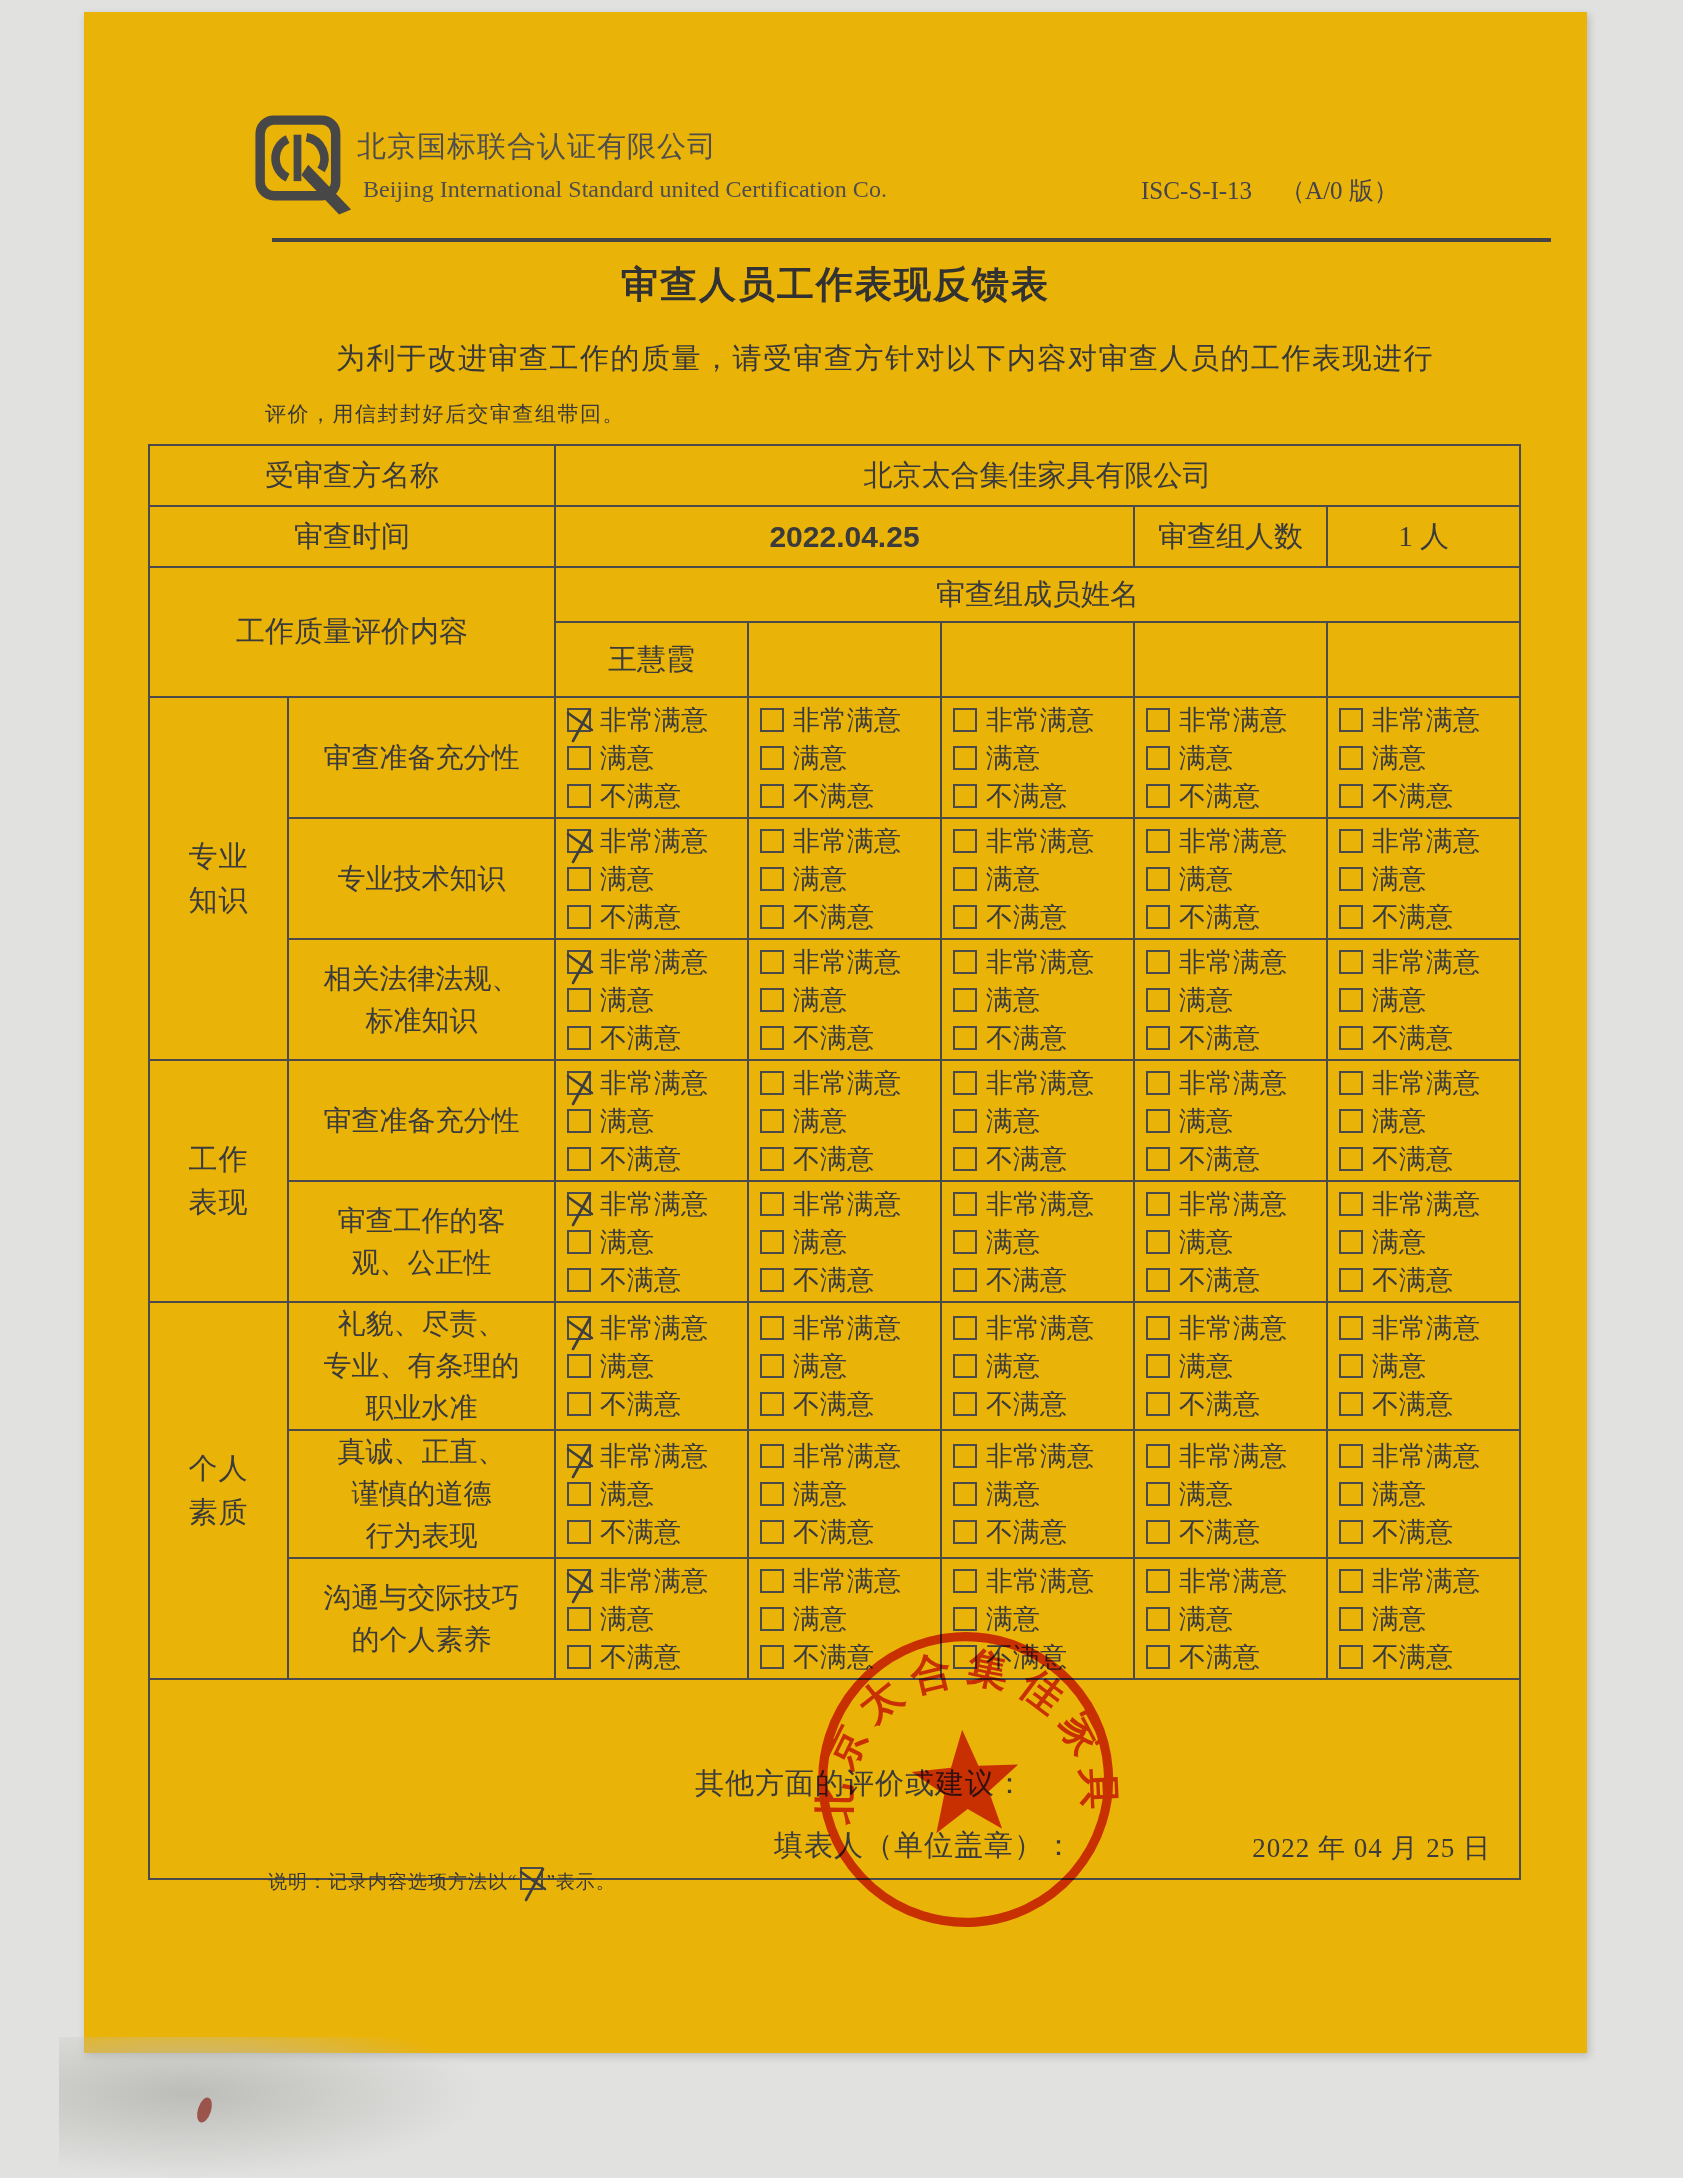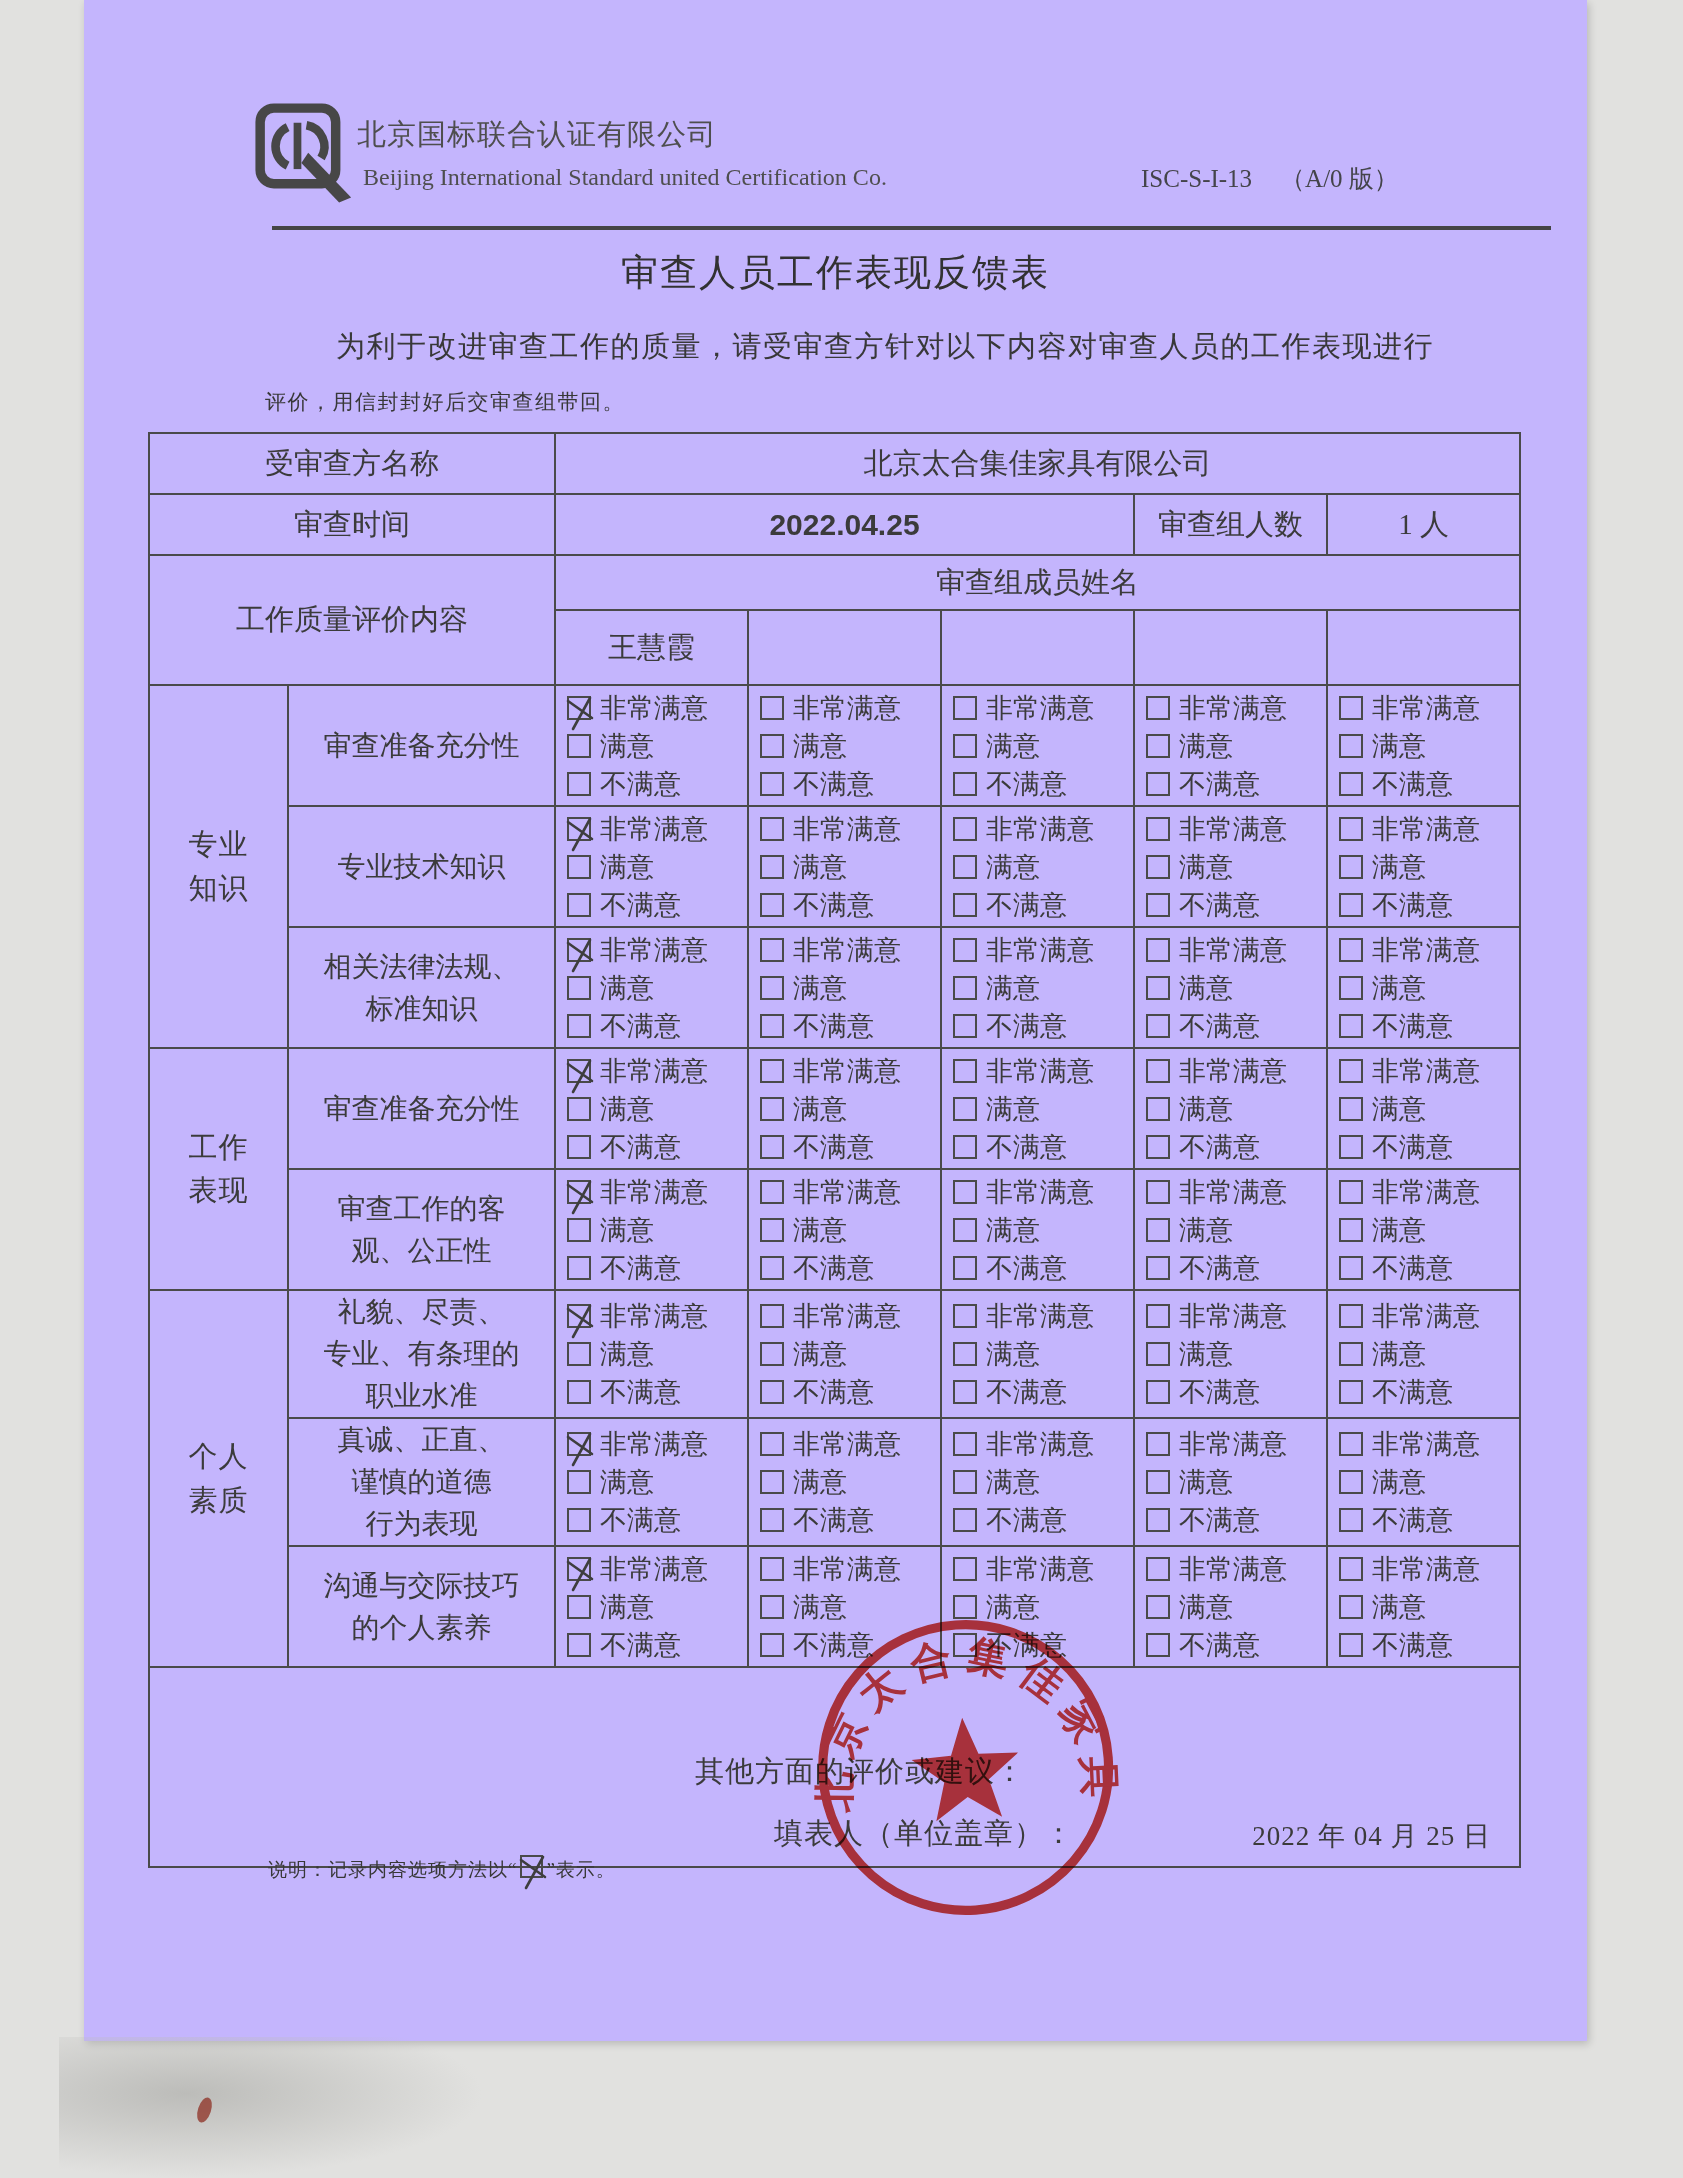--- a/index.html
+++ b/index.html
@@ -5,44 +5,44 @@
   html,body{margin:0;padding:0;}
   body{
     position:relative;
     width:1683px;height:2178px;
     background:#e1e1df;
     font-family:"Liberation Serif","DejaVu Serif",serif;
     color:#383838;
     overflow:hidden;
   }
   .page{
-    position:absolute;left:84px;top:0;
+    position:absolute;left:84px;top:12px;
     width:1503px;height:2041px;
-    background:#c4b5fd;
+    background:#eab308;
     box-shadow:2px 3px 8px rgba(0,0,0,.18);
   }
   .smudge{
     position:absolute;left:59px;top:2037px;width:426px;height:141px;
     background:radial-gradient(ellipse at 30% 40%, #bcbcb9 0%, rgba(188,188,185,0) 70%);
   }
   .red-dot{
     position:absolute;left:198px;top:2097px;width:13px;height:26px;
     background:#8d2f23;border-radius:50%;transform:rotate(18deg);opacity:.75;
   }
 
   
   .logo{position:absolute;left:171px;top:103px;width:103px;height:103px;overflow:visible;}
   .co-cn{position:absolute;left:273px;top:115px;font-size:29px;letter-spacing:1px;color:#4e4e4e;}
   .co-en{position:absolute;left:279px;top:164px;font-family:Liberation Serif, serif;font-size:24px;color:#4e4e4e;text-align:right;}
   .doc-code{position:absolute;left:1057px;top:162px;font-size:25px;color:#44444a;}
   .doc-code .ver{margin-left:28px;}
   .head-rule{position:absolute;left:188px;top:226px;width:1279px;height:4px;background:#454545;}
 
   .title{position:absolute;left:0;top:248px;width:1503px;text-align:center;
-    font-size:37px;font-weight:normal;letter-spacing:2px;color:#323232;}
+    font-size:37px;font-weight:bold;letter-spacing:2px;color:#323232;}
   .intro1{position:absolute;left:252px;top:327px;font-size:29px;letter-spacing:1.5px;}
   .intro2{position:absolute;left:181px;top:388px;font-size:21px;letter-spacing:1.5px;}
 
   
   table.grid{
     position:absolute;left:64px;top:432px;
     width:1371px;border-collapse:collapse;table-layout:fixed;
     font-size:29px;color:#3b3b3b;padding-left:40px;
   }
   table.grid td{

